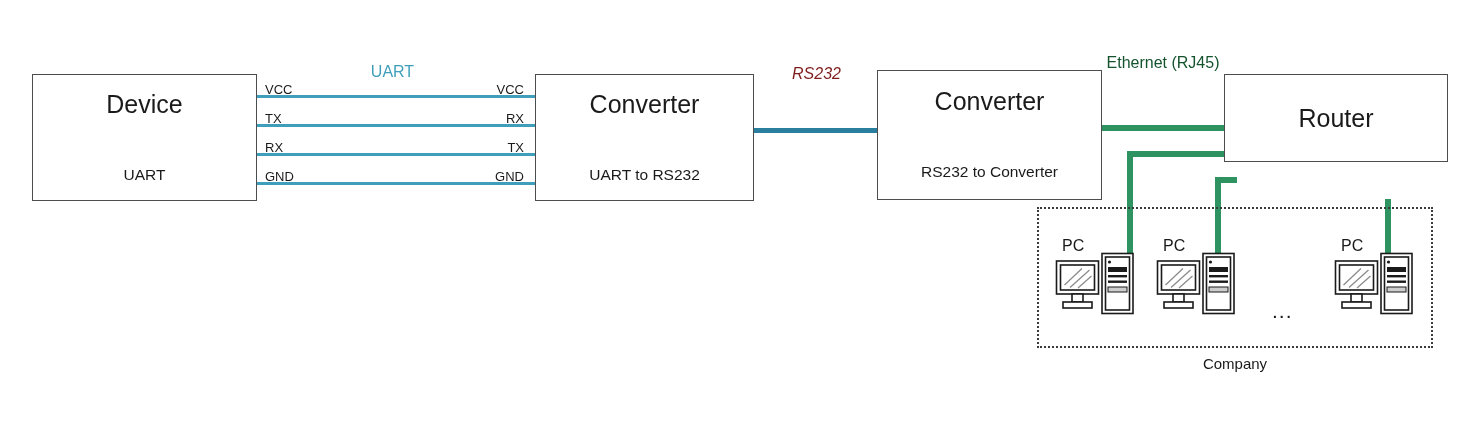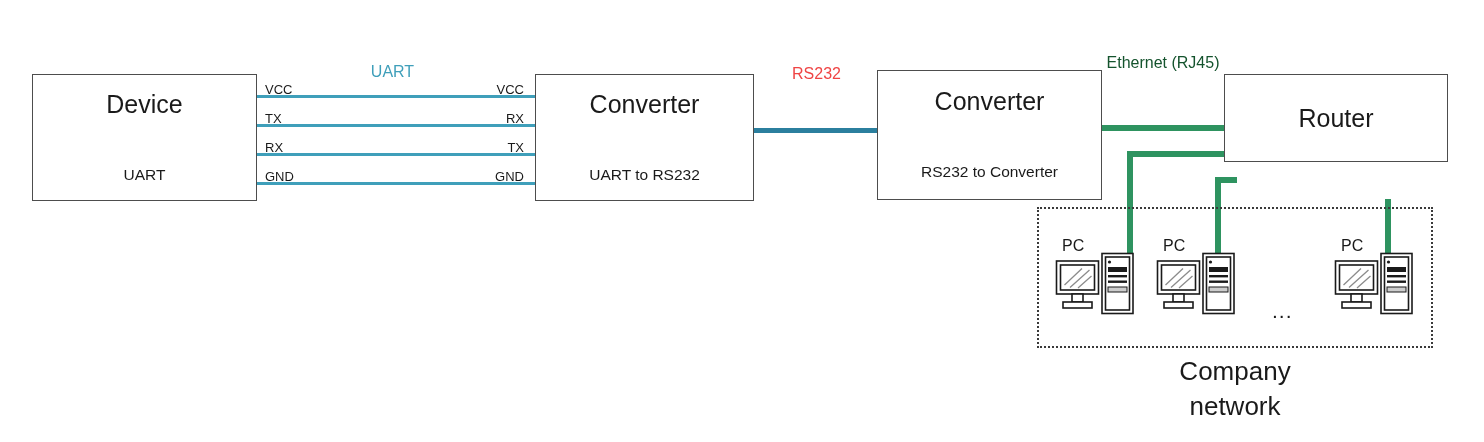--- a/index.html
+++ b/index.html
@@ -69,41 +69,41 @@
 
   
   .link-caption {
     position: absolute;
     font-size: 16px;
     line-height: 1.22;
     white-space: nowrap;
     text-align: center;
   }
   .caption-uart  { color: #3f9fba; }
-  .caption-rs232 { color: #ef4444; }
+  .caption-rs232 { color: #7f1d1d; font-style: italic; }
   .caption-eth   { color: #14532d; }
 
   
   .eth-seg {
     position: absolute;
     background: #2e9360;
   }
   .eth-h { height: 6px; }
   .eth-v { width: 6px; }
 
   
   .network-zone {
     position: absolute;
     box-sizing: border-box;
     border: 2px dotted #3a3a3a;
     background: transparent;
   }
   .network-caption {
     position: absolute;
-    font-size: 26px;
+    font-size: 15px;
     color: #1a1a1a;
     line-height: 1.33;
     text-align: center;
     white-space: nowrap;
   }
   .network-caption span { display: block; }
   .ellipsis-mark {
     position: absolute;
     font-size: 21px;
     color: #1a1a1a;
@@ -159,21 +159,20 @@
 
   <div class="eth-seg eth-h" style="left:1215px; top:177px; width:22px;"></div>
   <div class="eth-seg eth-v" style="left:1215px; top:177px; height:85px;"></div>
 
   <div class="eth-seg eth-v" style="left:1385px; top:199px; height:63px;"></div>
 
   <div class="network-zone" style="left:1037px; top:207px; width:396px; height:141px;"></div>
 
   <div class="network-caption" style="left:1135px; top:354px; width:200px;">
     <span>Company</span>
-    <span>network</span>
   </div>
 
   <div class="ellipsis-mark" style="left:1272px; top:300px;">...</div>
 
   <div class="pc-label" style="left:1062px; top:238px;">PC</div>
   <div class="pc-unit" style="left:1055px; top:252px; width:80px; height:68px;">
     <svg width="80" height="68" viewBox="0 0 80 68">
       <g fill="none" stroke="#1a1a1a" stroke-width="1.6">
         <rect x="1.5" y="9" width="42" height="33" fill="#ffffff"></rect>
         <rect x="5.5" y="13" width="34" height="25" fill="#ffffff"></rect>

